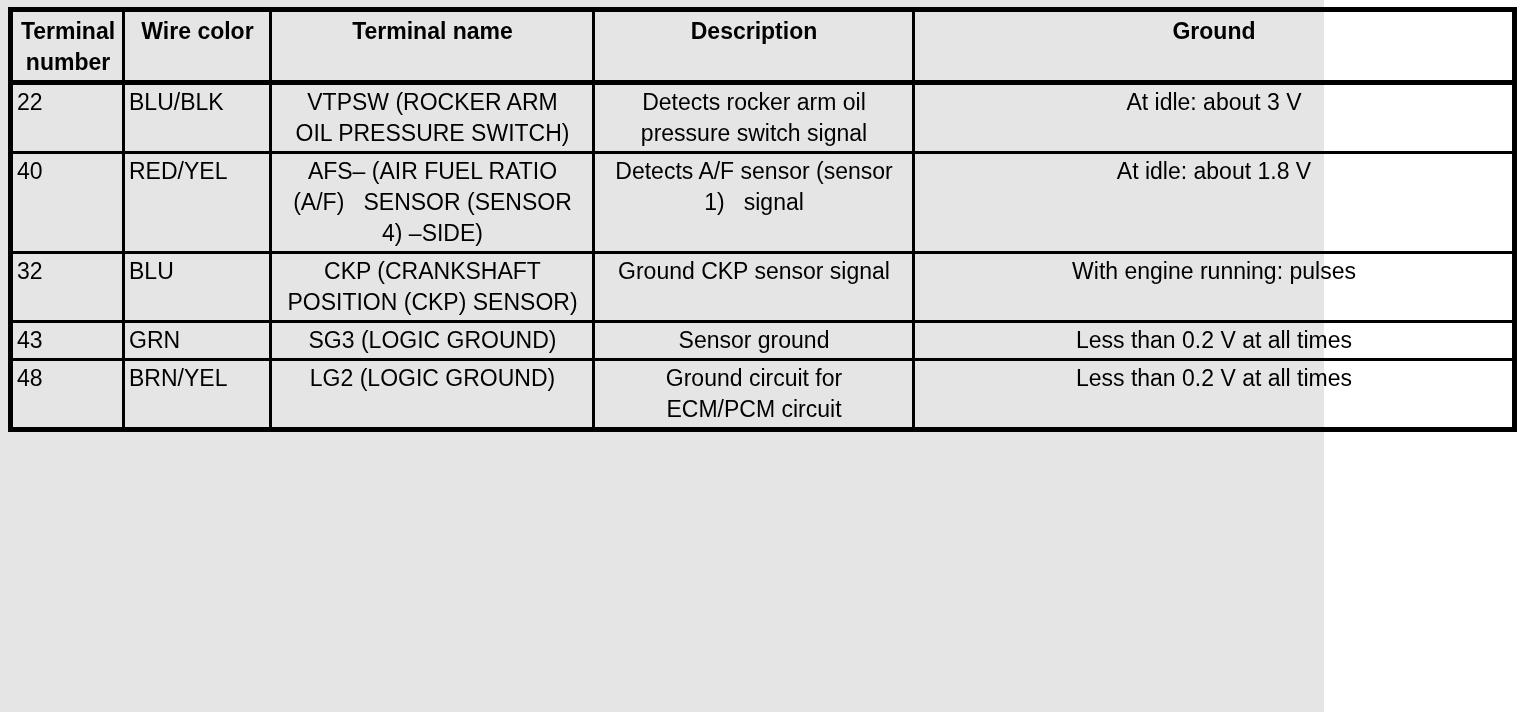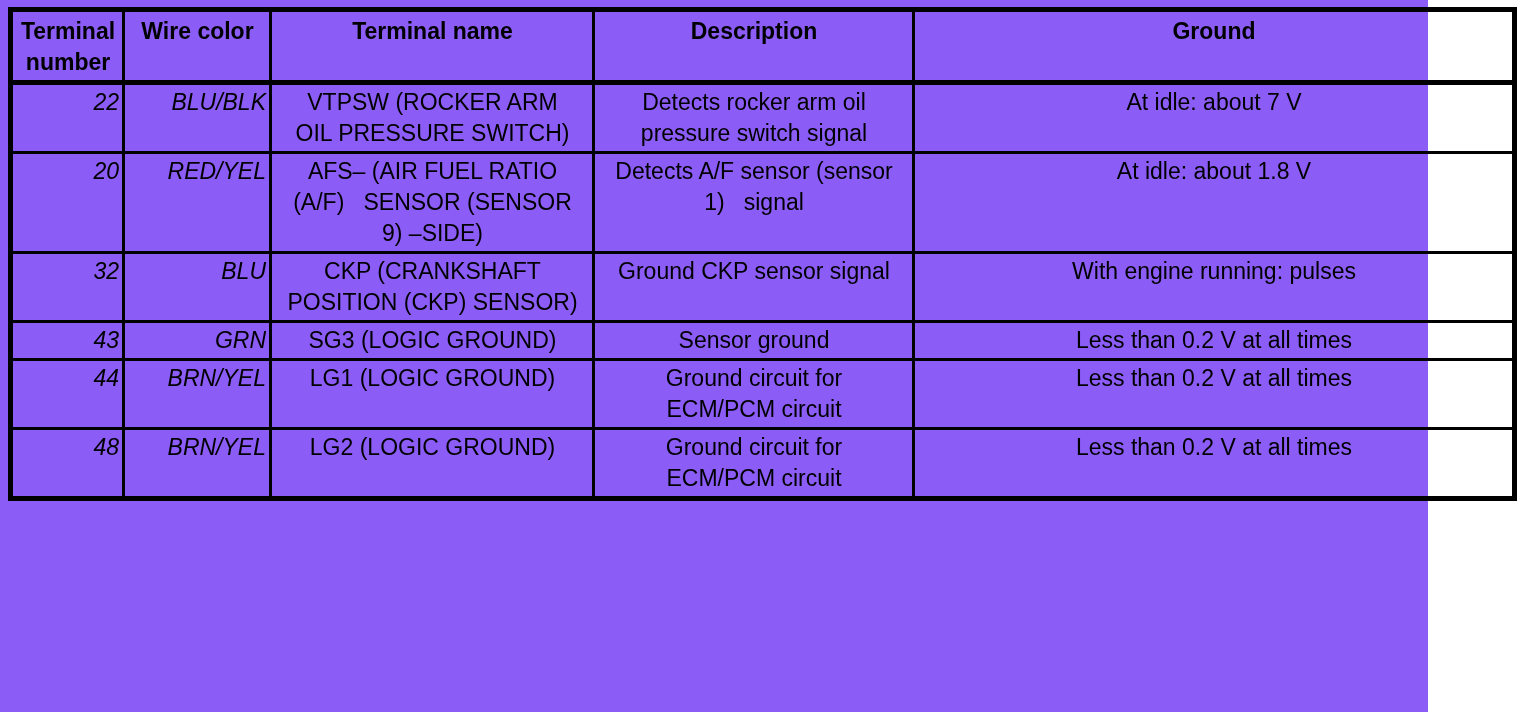--- a/index.html
+++ b/index.html
@@ -5,23 +5,23 @@
   html, body {
     margin: 0;
     padding: 0;
     background: #ffffff;
     width: 1520px;
     height: 712px;
     overflow: hidden;
   }
   .page {
     position: relative;
-    width: 1428px;
+    width: 1324px;
     height: 712px;
-    background: #8b5cf6;
+    background: #e5e5e5;
     font-family: "Liberation Sans", "DejaVu Sans", sans-serif;
     color: #000000;
   }
   table.pinout {
     position: absolute;
     left: 8px;
     top: 7px;
     width: 1504px;
     border-collapse: collapse;
     table-layout: fixed;
@@ -42,21 +42,21 @@
     text-align: center;
     border-bottom: 5px solid #000000;
     padding-top: 4px;
   }
   col.c-terminal { width: 113px; }
   col.c-wire     { width: 147px; }
   col.c-name     { width: 323px; }
   col.c-desc     { width: 320px; }
   col.c-signal   { width: 601px; }
 
-  td.center { text-align: right; font-style: italic; }
+  td.center { text-align: left; }
   td.left   { text-align: center; }
 
   tr.h-header { height: 62px; }
   tr.h-r0 { height: 70px; }
   tr.h-r1 { height: 96px; }
   tr.h-r2 { height: 96px; }
   tr.h-r3 { height: 97px; }
   tr.h-r4 { height: 67px; }
   tr.h-r5 { height: 37px; }
   tr.h-r6 { height: 67px; }
@@ -86,55 +86,47 @@
       </tr>
     </thead>
     <tbody>
       <tr class="h-r0">
         <td class="center">22</td>
         <td class="center">BLU/BLK</td>
         <td class="left">VTPSW (ROCKER ARM
 OIL PRESSURE SWITCH)</td>
         <td class="left">Detects rocker arm oil
 pressure switch signal</td>
-        <td class="left">At idle: about 7 V</td>
+        <td class="left">At idle: about 3 V</td>
       </tr>
       <tr class="h-r2">
-        <td class="center">20</td>
+        <td class="center">40</td>
         <td class="center">RED/YEL</td>
         <td class="left">AFS– (AIR FUEL RATIO
 (A/F)   SENSOR (SENSOR
-9) –SIDE)</td>
+4) –SIDE)</td>
         <td class="left">Detects A/F sensor (sensor
 1)   signal</td>
         <td class="left">At idle: about 1.8 V</td>
       </tr>
       <tr class="h-r4">
         <td class="center">32</td>
         <td class="center">BLU</td>
         <td class="left">CKP (CRANKSHAFT
 POSITION (CKP) SENSOR)</td>
         <td class="left">Ground CKP sensor signal</td>
         <td class="left">With engine running: pulses</td>
       </tr>
       <tr class="h-r5">
         <td class="center">43</td>
         <td class="center">GRN</td>
         <td class="left">SG3 (LOGIC GROUND)</td>
         <td class="left">Sensor ground</td>
         <td class="left">Less than 0.2 V at all times</td>
       </tr>
-      <tr class="h-r6">
-        <td class="center">44</td>
-        <td class="center">BRN/YEL</td>
-        <td class="left">LG1 (LOGIC GROUND)</td>
-        <td class="left">Ground circuit for
-ECM/PCM circuit</td>
-        <td class="left">Less than 0.2 V at all times</td>
-      </tr>
       <tr class="h-r8">
         <td class="center">48</td>
         <td class="center">BRN/YEL</td>
         <td class="left">LG2 (LOGIC GROUND)</td>
         <td class="left">Ground circuit for
 ECM/PCM circuit</td>
         <td class="left">Less than 0.2 V at all times</td>
       </tr>
     </tbody>
   </table>

